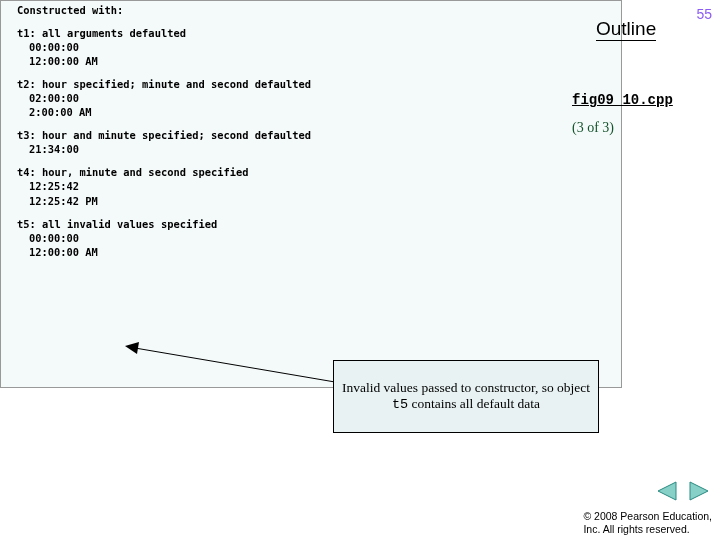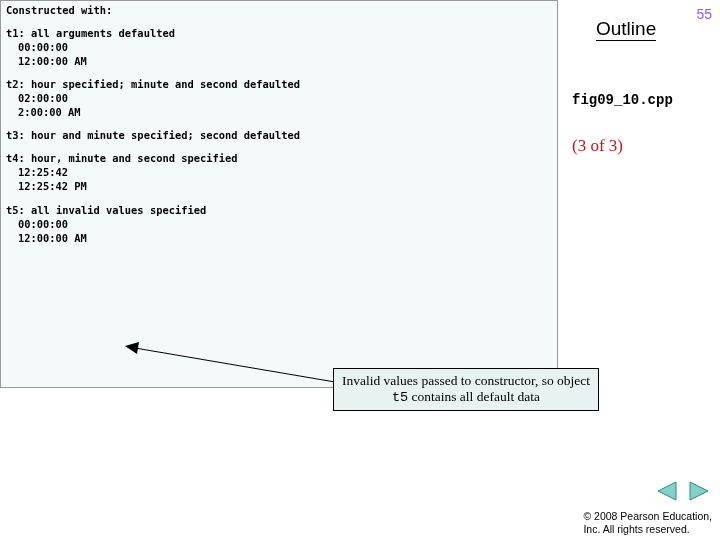--- a/index.html
+++ b/index.html
@@ -8,25 +8,25 @@
     height: 540px;
     background: #ffffff;
     font-family: Arial, sans-serif;
     position: relative;
     overflow: hidden;
   }
   .output-panel {
     position: absolute;
     left: 0;
     top: 0;
-    width: 558px;
+    width: 622px;
     height: 388px;
     background: #f4f9f9;
     border: 1px solid #999;
-    padding: 2px 5px;
+    padding: 2px 16px;
     font-family: "Lucida Console", Monaco, monospace;
     font-size: 10.4px;
     line-height: 1.35;
     color: #000;
     font-weight: bold;
   }
   .output-panel .spaced { margin-top: 9px; }
   .output-panel .indent { padding-left: 12px; }
   .outline {
     position: absolute;
@@ -46,37 +46,38 @@
     color: #8b5cf6;
   }
   .filename {
     position: absolute;
     left: 572px;
     top: 92px;
     font-family: "Courier New", monospace;
     font-weight: bold;
     font-size: 14px;
     color: #000;
+    text-decoration: underline;
   }
   .pagecount {
     position: absolute;
     left: 572px;
-    top: 136px;
+    top: 120px;
     font-family: "Times New Roman", serif;
-    font-size: 17px;
-    color: #b91c1c;
+    font-size: 14px;
+    color: #14532d;
   }
   .callout {
     position: absolute;
     left: 333px;
-    top: 368px;
+    top: 360px;
     width: 266px;
     background: #e8f2f2;
     border: 1px solid #000;
-    padding: 4px 6px;
+    padding: 19px 6px;
     font-family: "Times New Roman", serif;
     font-size: 13.5px;
     line-height: 1.2;
     text-align: center;
   }
   .callout .codeword { font-family: "Courier New", monospace; }
   .arrow-svg {
     position: absolute;
     left: 125px;
     top: 342px;
@@ -124,20 +125,21 @@
   </div>
 
   <div class="spaced">
     <div>t2: hour specified; minute and second defaulted</div>
     <div class="indent">02:00:00</div>
     <div class="indent">2:00:00 AM</div>
   </div>
 
   <div class="spaced">
     <div>t3: hour and minute specified; second defaulted</div>
+    <div class="indent">21:34:00</div>
   </div>
 
   <div class="spaced">
     <div>t4: hour, minute and second specified</div>
     <div class="indent">12:25:42</div>
     <div class="indent">12:25:42 PM</div>
   </div>
 
   <div class="spaced">
     <div>t5: all invalid values specified</div>

